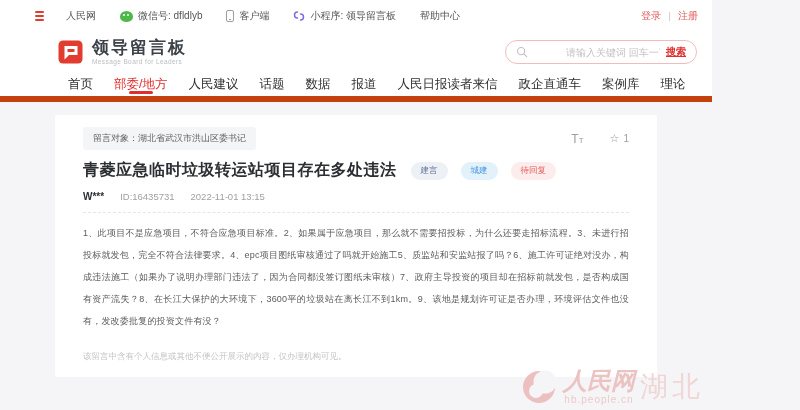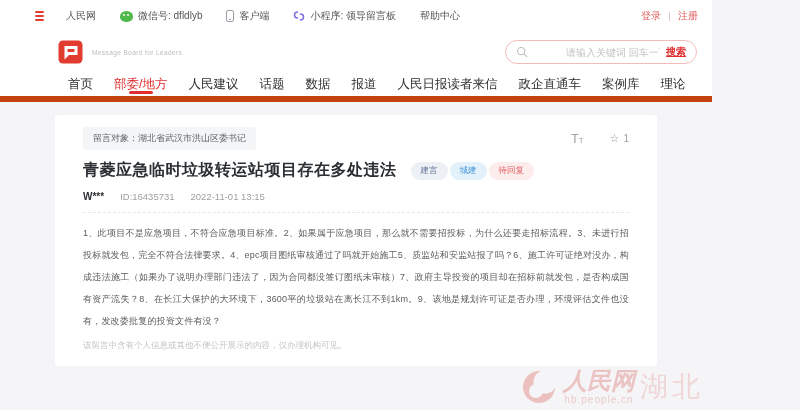--- a/index.html
+++ b/index.html
@@ -66,38 +66,38 @@
   }
   .card-tools { margin-left:auto; display:flex; align-items:center; gap:26px; color:#9aa0a6; }
   .font-size-btn { background:none; border:none; color:#9aa0a6; cursor:pointer; line-height:1; }
   .font-size-btn .fl { font-size:12px; }
   .font-size-btn .fs { font-size:8px; }
   .star-btn { background:none; border:none; color:#9aa0a6; font-size:10px; cursor:pointer; display:flex; align-items:center; gap:4px; }
   .star-btn .star-glyph { font-size:11px; }
 
   .title-row { margin-top:10px; display:flex; align-items:center; }
   .msg-title { font-size:16px; font-weight:bold; color:#2b2f33; letter-spacing:.5px; }
-  .tags { display:flex; align-items:center; gap:2px; margin-left:14px; }
+  .tags { display:flex; align-items:center; gap:13px; margin-left:14px; }
   .tag { font-size:8.5px; padding:3px 10px; border-radius:10px; white-space:nowrap; }
   .tag--gray { background:#edf0f5; color:#66759b; }
   .tag--blue { background:#e3f1fb; color:#4a97dd; }
   .tag--red  { background:#fdecec; color:#e25a5a; }
 
   .author-row {
     margin-top:10px; display:flex; align-items:center; gap:16px;
     padding-bottom:10px; border-bottom:1px dashed #e6e6e6;
   }
   .author-name { font-size:10px; font-weight:bold; color:#2b2f33; }
   .author-meta { font-size:9.5px; color:#a0a0a0; }
 
   .msg-body {
     margin-top:9px; font-size:9px; color:#5c5c5c;
     line-height:22px; text-align:justify; letter-spacing:.2px;
   }
-  .msg-footnote { margin-top:8px; font-size:8.5px; color:#c4c4c4; }
+  .msg-footnote { margin-top:19px; font-size:8.5px; color:#c4c4c4; }
 
   
   .watermark {
     position:absolute; right:8px; bottom:4px;
     display:flex; align-items:center; gap:5px; pointer-events:none;
   }
   .wm-mid { display:flex; flex-direction:column; align-items:center; line-height:1; }
   .wm-name { font-family:"DejaVu Serif",serif; font-style:italic; font-weight:bold; font-size:24px; color:#ecc3c3; }
   .wm-url { font-size:10px; font-weight:normal; color:#eccaca; letter-spacing:1px; margin-top:2px; }
   .wm-region { font-size:28px; color:#f0d6d6; letter-spacing:4px; }
@@ -141,20 +141,21 @@
   </div>
 
   <div class="header">
     <div class="logo">
       <svg width="28" height="28" viewBox="0 0 56 56">
         <rect x="3" y="5" width="48" height="46" rx="9" fill="#e23c31"></rect>
         <path d="M15 16 h26 v18 h-17 l-9 9 z" fill="#ffffff"></path>
         <path d="M21 22 h14 v6 h-14 z" fill="#e23c31"></path>
       </svg>
       <div class="logo-text">
+        <span class="logo-title">领导留言板</span>
         <span class="logo-sub">Message Board for Leaders</span>
       </div>
     </div>
     <div class="searchbar">
       <svg width="12" height="12" viewBox="0 0 14 14">
         <circle cx="6" cy="6" r="4.2" fill="none" stroke="#bfbfbf" stroke-width="1.3"></circle>
         <line x1="9.2" y1="9.2" x2="12.5" y2="12.5" stroke="#bfbfbf" stroke-width="1.3" stroke-linecap="round"></line>
       </svg>
       <input class="search-input" placeholder="请输入关键词 回车一下" style="">
       <button class="search-btn">搜索</button>

